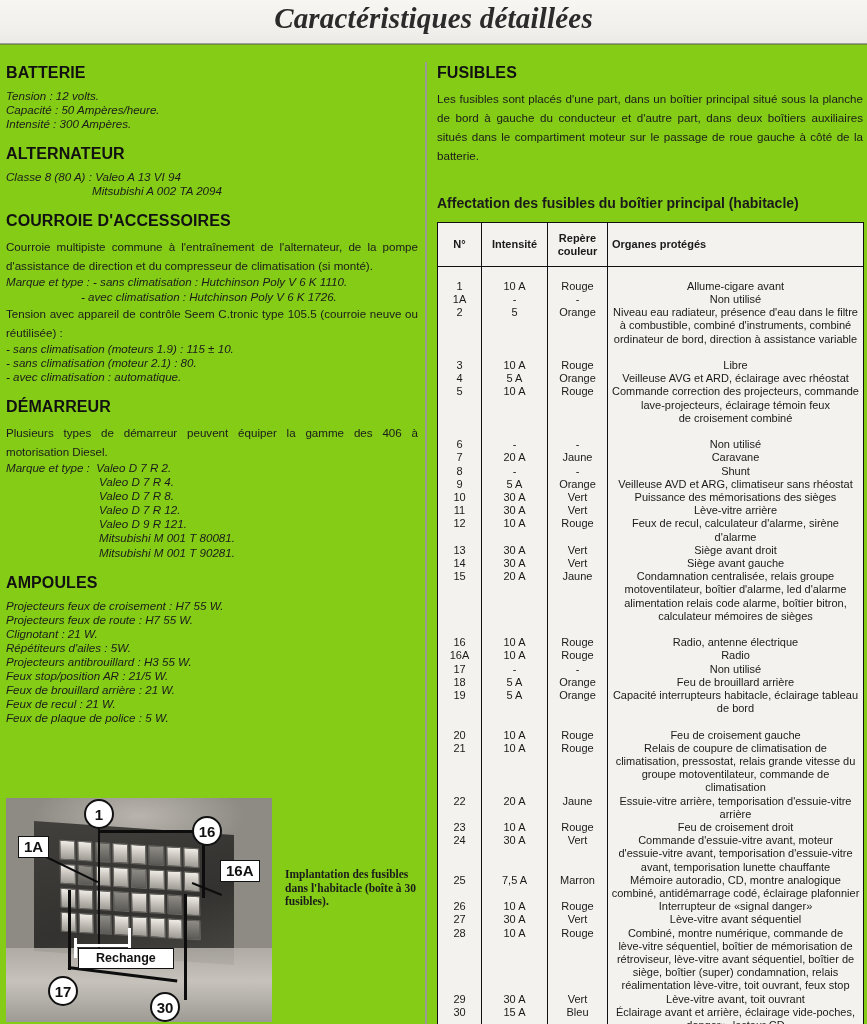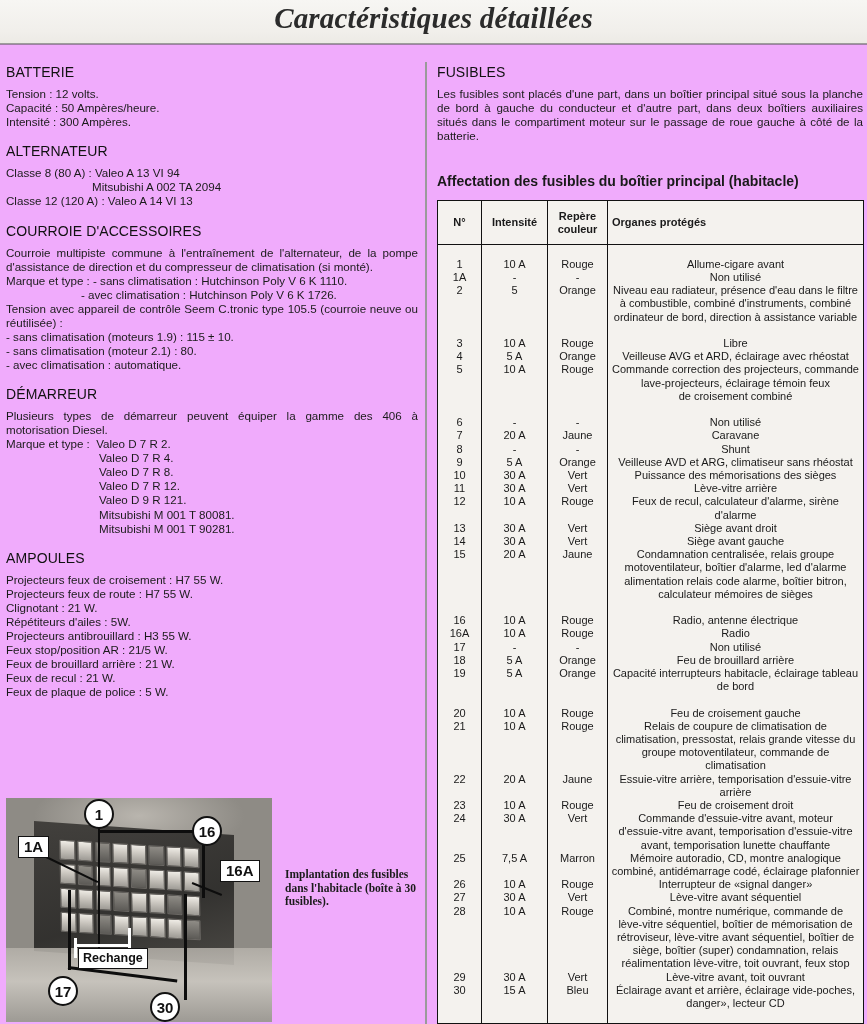--- a/index.html
+++ b/index.html
@@ -7,21 +7,21 @@
     margin: 0; padding: 0;
     width: 867px; height: 1024px;
     background: #f3f1ed;
     font-family: "Liberation Sans", sans-serif;
     color: #1a1a1a;
     overflow: hidden;
   }
   #page {
     position: relative;
     width: 867px; height: 1024px;
-    background: #f0abfc;
+    background: #84cc16;
   }
 
   
   .title-band {
     position: absolute;
     left: 0; top: 0; width: 867px; height: 44px;
     background: linear-gradient(180deg,#f7f6f3 0%, #f1efeb 70%, #eceae5 100%);
   }
   .title-text {
     position: absolute;
@@ -52,35 +52,36 @@
     left: 6px; top: 64px; width: 412px;
   }
   .col-right {
     position: absolute;
     left: 437px; top: 64px; width: 426px;
   }
 
   
   h2.sec {
     margin: 0 0 7px 0;
-    font-size: 14px;
-    font-weight: normal;
+    font-size: 16px;
+    font-weight: bold;
     letter-spacing: .1px;
     color: #111;
   }
   .sec-block { margin-bottom: 14px; }
   .line {
     font-size: 11.6px;
     line-height: 14.1px;
     color: #1b1b1b;
     white-space: pre-wrap;
+    font-style: italic;
   }
   .para {
     font-size: 11.6px;
-    line-height: 14px;
+    line-height: 19px;
     text-align: justify;
     color: #1b1b1b;
   }
   .indent-1 { padding-left: 86px; }
   .indent-2 { padding-left: 75px; }
   .indent-3 { padding-left: 93px; }
 
   .sub-head {
     font-size: 14px;
     font-weight: bold;
@@ -193,21 +194,21 @@
     position: absolute;
     background: #ffffff;
     border: 1.5px solid #111;
     color: #111;
     font-weight: bold;
     font-size: 15px;
     padding: 1px 5px 2px 5px;
     z-index: 6;
     line-height: 17px;
   }
-  .callout-box.small { font-size: 12.5px; padding: 1px 4px; }
+  .callout-box.small { font-size: 12.5px; padding: 1px 17px; }
   .lead {
     position: absolute;
     background: #0d0d0d;
     z-index: 5;
     transform-origin: left center;
     height: 2px;
   }
   .lead.w { background: #ffffff; }
 
   .photo-caption {
@@ -239,21 +240,20 @@
       <h2 class="sec">BATTERIE</h2>
       <div class="line">Tension : 12 volts.</div>
       <div class="line">Capacité : 50 Ampères/heure.</div>
       <div class="line">Intensité : 300 Ampères.</div>
     </div>
 
     <div class="sec-block">
       <h2 class="sec">ALTERNATEUR</h2>
       <div class="line">Classe 8 (80 A) : Valeo A 13 VI 94</div>
       <div class="line indent-1">Mitsubishi A 002 TA 2094</div>
-      <div class="line">Classe 12 (120 A) : Valeo A 14 VI 13</div>
     </div>
 
     <div class="sec-block">
       <h2 class="sec">COURROIE D'ACCESSOIRES</h2>
       <div class="para">Courroie multipiste commune à l'entraînement de l'alternateur, de la pompe d'assistance de direction et du compresseur de climatisation (si monté).</div>
       <div class="line">Marque et type : - sans climatisation : Hutchinson Poly V 6 K 1110.</div>
       <div class="line indent-2">- avec climatisation : Hutchinson Poly V 6 K 1726.</div>
       <div class="para">Tension avec appareil de contrôle Seem C.tronic type 105.5 (courroie neuve ou réutilisée) :</div>
       <div class="line">- sans climatisation (moteurs 1.9) : 115 ± 10.</div>
       <div class="line">- sans climatisation (moteur 2.1) : 80.</div>

